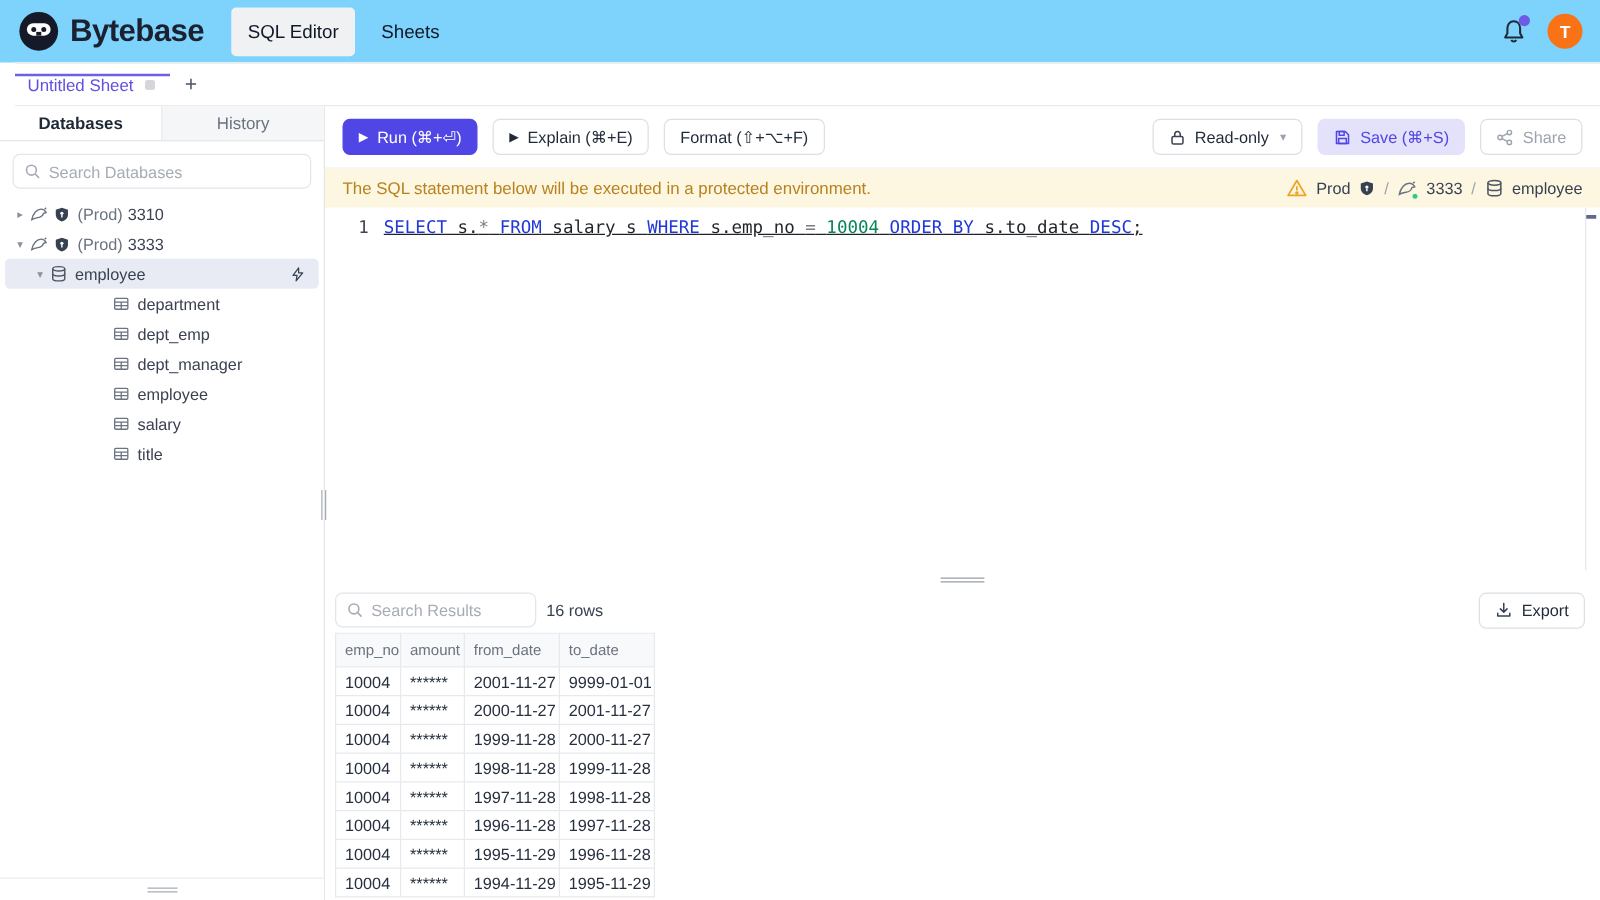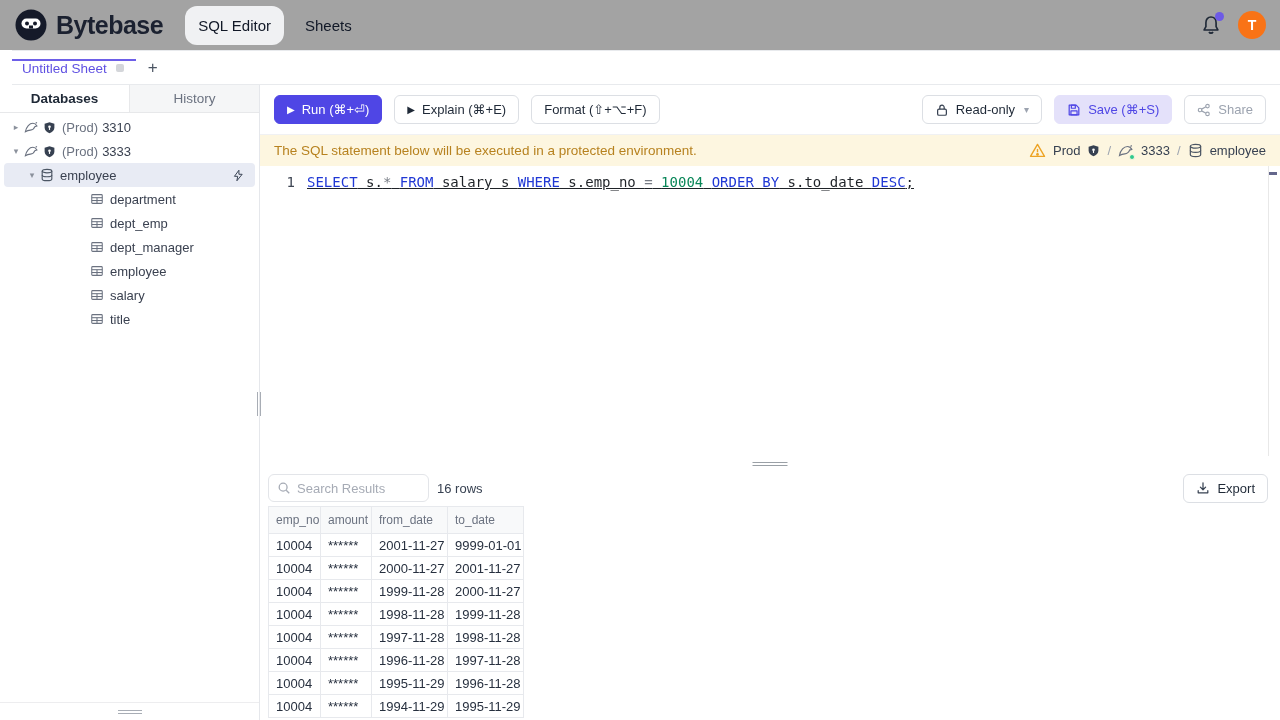--- a/index.html
+++ b/index.html
@@ -1,25 +1,25 @@
 <!DOCTYPE html>
 <html><head>
 <meta charset="utf-8">
 <style>
   * { margin:0; padding:0; box-sizing:border-box; }
   html,body { width:1280px; height:720px; overflow:hidden; background:#fff;
     font-family:"Liberation Sans","DejaVu Sans",sans-serif; }
   .app { width:1280px; height:720px; display:flex; flex-direction:column; background:#fff; }
 
   
-  .header { height:50px; display:flex; align-items:center; padding:0 14px; background:#a3a3a3; flex:none; }
+  .header { height:50px; display:flex; align-items:center; padding:0 14px; background:#7dd3fc; flex:none; }
   .logo { display:flex; align-items:center; gap:8px; cursor:pointer; }
   .wordmark { font-size:25px; font-weight:800; color:#1b2130; letter-spacing:-0.5px; }
   .topnav { display:flex; align-items:center; gap:8px; margin-left:22px; }
-  .navpill { font-size:15px; font-weight:500; color:#111827; padding:11px 13px; border-radius:12px; cursor:pointer; }
+  .navpill { font-size:15px; font-weight:500; color:#111827; padding:11px 13px; border-radius:4px; cursor:pointer; }
   .navpill.active { background:#f0f1f3; }
   .header-right { margin-left:auto; display:flex; align-items:center; gap:16px; }
   .bell-wrap { position:relative; width:22px; height:22px; cursor:pointer; }
   .bell-dot { position:absolute; top:-2px; right:-2px; width:9px; height:9px; border-radius:50%; background:#6d5ae6; }
   .avatar { width:28px; height:28px; border-radius:50%; background:#f97316; color:#fff; font-size:14px; font-weight:600;
     display:flex; align-items:center; justify-content:center; cursor:pointer; }
 
   
   .tabstrip { height:35px; flex:none; display:flex; align-items:center; border-top:1px solid #e8eaed; border-bottom:1px solid #e8eaed; background:#fff;margin-left:12px; }
   .sheet-tab { display:flex; align-items:center; gap:9px; padding:0 12px 0 10px; border-top:2px solid #6d5fe8; margin-top:-1px;
@@ -150,20 +150,29 @@
     <div class="add-tab">+</div>
   </div>
 
   <div class="body">
 
     <div class="sidebar">
       <div class="side-tabs">
         <div class="side-tab active">Databases</div>
         <div class="side-tab">History</div>
       </div>
+      <div class="side-search">
+        <span style="display:flex">
+          <svg width="14" height="14" viewBox="0 0 16 16" fill="none" stroke="#a6abb5" stroke-width="1.5">
+            <circle cx="7" cy="7" r="4.5"></circle>
+              <line x1="10.5" y1="10.5" x2="14" y2="14"></line>
+          </svg>
+        </span>
+        <input placeholder="Search Databases" style="">
+      </div>
       <div class="tree" id="tree">
           <div class="tree-row instance">
             <span class="caret">▸</span>
             <span class="ticon">
               <svg width="15" height="15" viewBox="0 0 16 16" fill="none" stroke="#6b7280" stroke-width="1.2">
                 <path d="M1.5 12.5 C2.5 7 6 3.5 9.5 3.5 C11.5 3.5 12.8 4.6 13.8 6.4 L11.6 7.1 C10.8 9.4 8.8 10.6 6.8 10.8 C4.8 11 3 11.6 1.5 12.5 Z"></path>
                 <path d="M12.5 3.5 L13.8 2.5"></path>
               </svg>
             </span>
             <span class="ticon">

